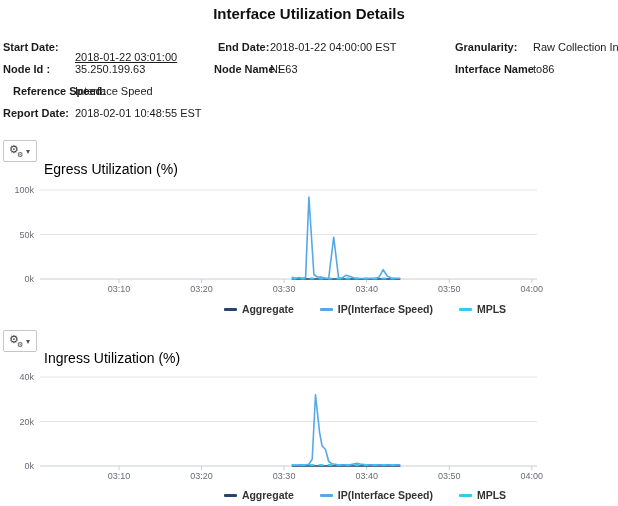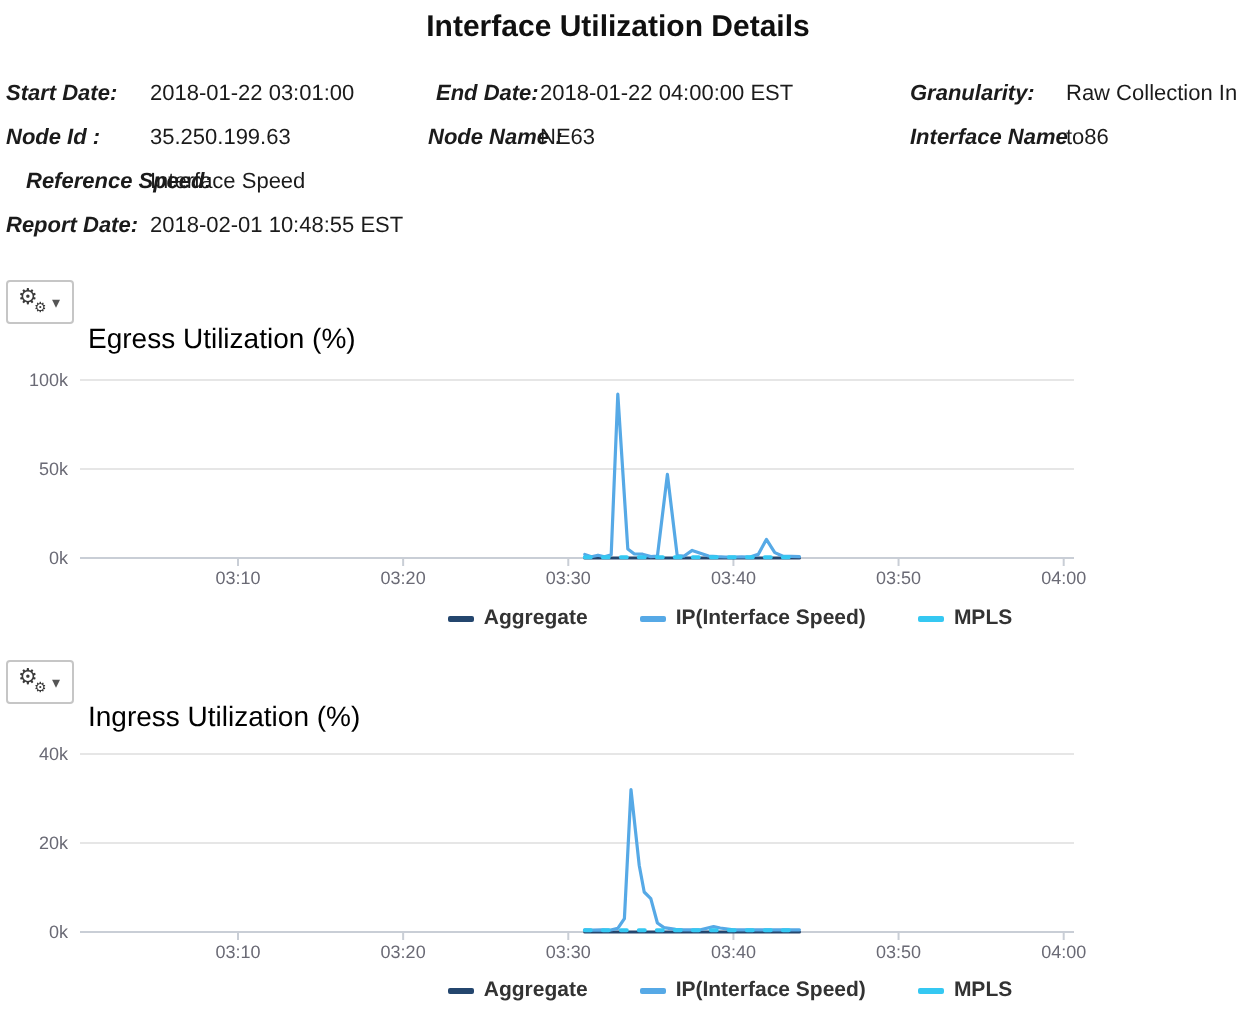--- a/index.html
+++ b/index.html
@@ -1,20 +1,20 @@
 <!DOCTYPE html>
 <html><head>
 <meta charset="utf-8">
 <style>
   html,body{margin:0;padding:0;background:#fff;}
   body{font-family:"Liberation Sans",sans-serif;}
   .page{position:relative;width:618px;height:506px;background:#fff;overflow:hidden;}
   .report-title{position:absolute;top:5px;left:0;width:100%;text-align:center;
     font-size:15px;font-weight:bold;color:#101010;}
-  .fld-label{position:absolute;font-size:11px;font-weight:bold;color:#1b1b1b;white-space:nowrap;font-style:italic;}
+  .fld-label{position:absolute;font-size:11px;font-weight:bold;color:#1b1b1b;white-space:nowrap;}
   .fld-value{position:absolute;font-size:11px;color:#1b1b1b;white-space:nowrap;}
   .gear-btn{position:absolute;left:3px;width:34px;height:22px;background:#fff;
     border:1px solid #c6c6c6;border-radius:2px;display:flex;align-items:center;
     justify-content:center;cursor:pointer;box-sizing:border-box;}
   .gear-glyphs{position:relative;width:15px;height:15px;}
   .gear-big{position:absolute;left:-1px;top:0px;font-size:11px;color:#3a3a3a;line-height:1;}
   .gear-small{position:absolute;left:7px;top:7px;font-size:7px;color:#3a3a3a;line-height:1;}
   .gear-caret{font-size:8px;color:#555;margin-left:1px;}
   .chart-title{position:absolute;left:0;width:100%;font-size:14px;color:#000000;padding-left:44px;}
   .chart-svg{position:absolute;left:0;}
@@ -26,21 +26,21 @@
 </style>
 </head>
 <body>
 
 <div class="page">
 
   <div class="report-title">Interface Utilization Details</div>
 
   <div id="fields">
       <span class="fld-label" style="left: 3px; top: 41px;">Start Date:</span>
-      <span class="fld-value" style="left: 75px; top: 41px;">2018-01-22 03:01:00</span>
+      <span class="fld-value" style="left: 75px; top: 51px; text-decoration: underline;">2018-01-22 03:01:00</span>
       <span class="fld-label" style="left: 218px; top: 41px;">End Date:</span>
       <span class="fld-value" style="left: 270px; top: 41px;">2018-01-22 04:00:00 EST</span>
       <span class="fld-label" style="left: 455px; top: 41px; text-align: right;">Granularity:</span>
       <span class="fld-value" style="left: 533px; top: 41px;">Raw Collection Interval</span>
       <span class="fld-label" style="left: 3px; top: 63px;">Node Id :</span>
       <span class="fld-value" style="left: 75px; top: 63px;">35.250.199.63</span>
       <span class="fld-label" style="left: 214px; top: 63px;">Node Name :</span>
       <span class="fld-value" style="left: 270px; top: 63px;">NE63</span>
       <span class="fld-label" style="left: 455px; top: 63px;">Interface Name</span>
       <span class="fld-value" style="left: 533px; top: 63px;">to86</span>

